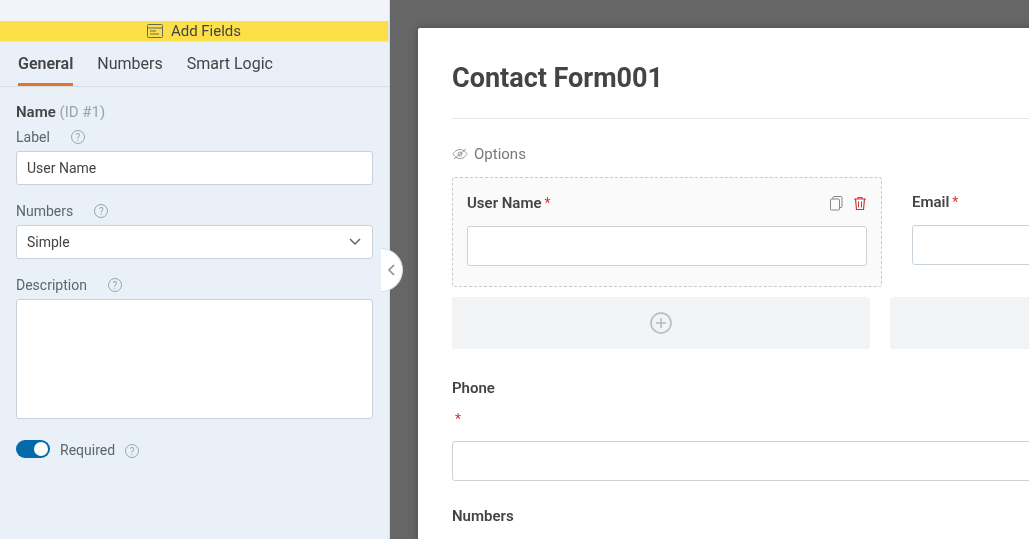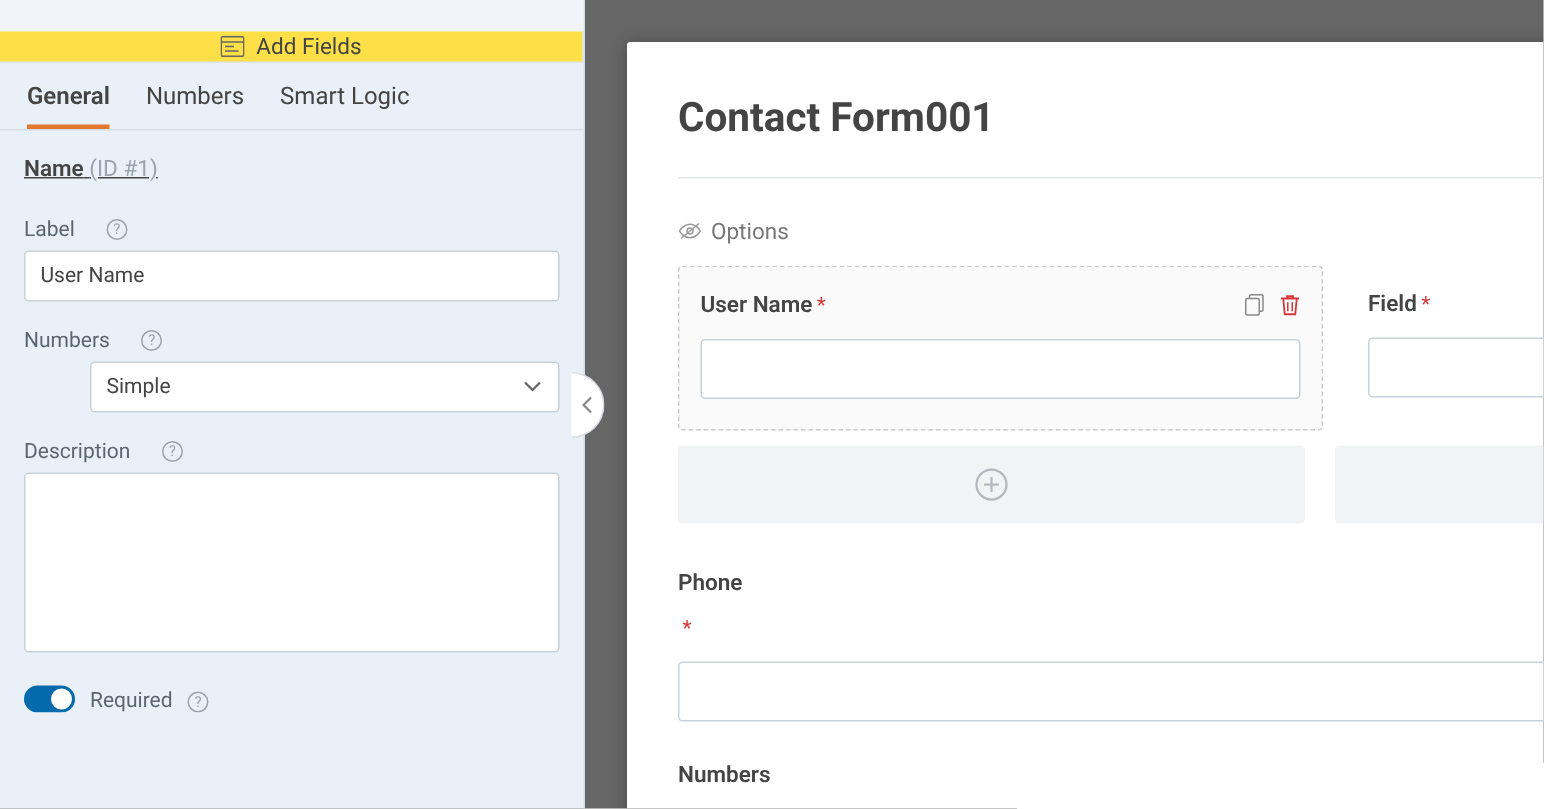--- a/index.html
+++ b/index.html
@@ -72,22 +72,21 @@
     font-weight: 600;
   }
 
   
   .panel-body {
     padding: 16px 16px 0 16px;
     overflow-y: auto;
   }
   .panel-title {
     font-size: 15px;
-    margin-bottom: 24px;
-    text-decoration: underline;
+    margin-bottom: 8px;
   }
   .panel-title .tid { color: #9aa4ae; font-weight: 400; }
   .panel-title .tname { font-weight: 600; color:#444; }
 
   .form-row { margin-bottom: 18px; }
   .form-label {
     display: flex;
     align-items: center;
     gap: 21px;
     font-size: 14px;
@@ -108,21 +107,21 @@
   .text-input, .select-input, .textarea-input {
     width: 100%;
     border: 1px solid #c9d1d9;
     border-radius: 3px;
     background: #fff;
     font-size: 14px;
     padding: 8px 10px;
     color: #444;
     font-family: inherit;
   }
-  .select-wrap { position: relative; margin-left: 44px; }
+  .select-wrap { position: relative; }
   .select-caret {
     position: absolute;
     right: 12px;
     top: 50%;
     transform: translateY(-50%);
     pointer-events: none;
     color: #666;
   }
   .textarea-input { height: 120px; resize: none; }
 
@@ -393,21 +392,21 @@
                 </svg>
             </span>
           </div>
         </div>
         <div class="field-input"></div>
       </div>
 
       <div class="field-card email">
         <div class="field-header">
           <div>
-            <span class="field-label">Field</span><span class="req-star">*</span>
+            <span class="field-label">Email</span><span class="req-star">*</span>
           </div>
         </div>
         <div class="field-input"></div>
       </div>
     </div>
 
     <div class="drop-row">
       <div class="drop-zone main">
         <span>
           <svg width="24" height="24" viewBox="0 0 24 24">

